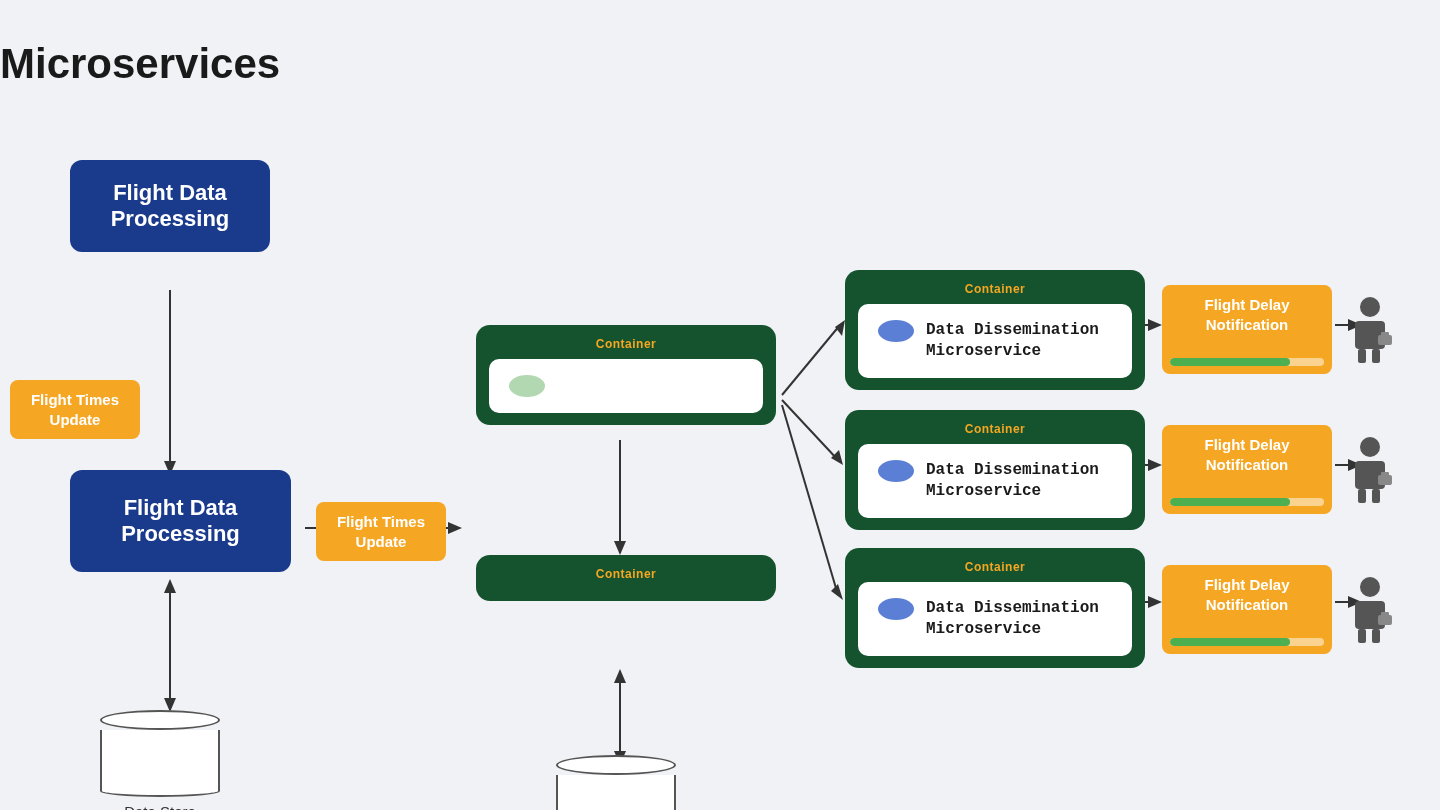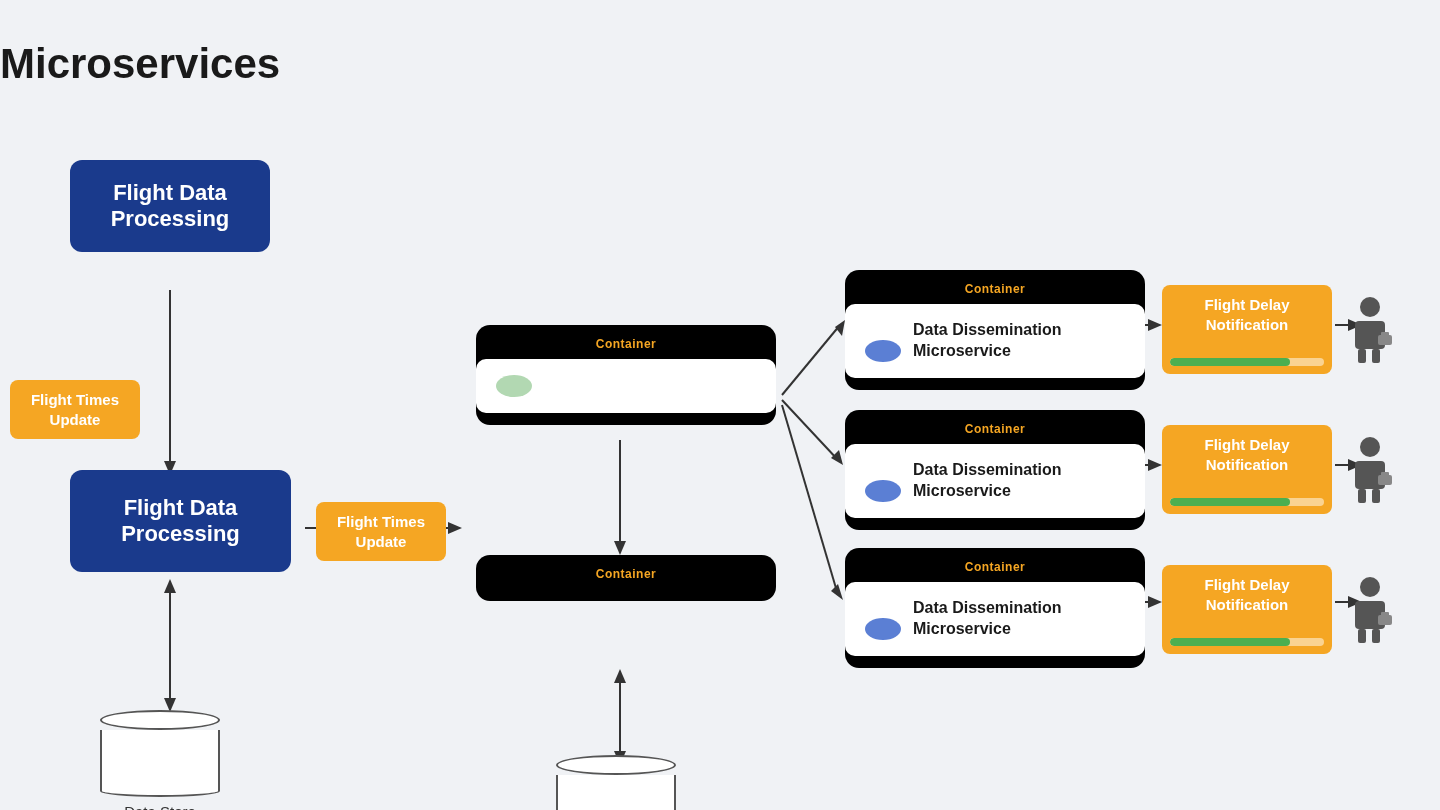--- a/index.html
+++ b/index.html
@@ -86,40 +86,41 @@
       width: 100%;
     }
     .cylinder-label {
       text-align: center;
       font-size: 15px;
       color: #333;
       margin-top: 6px;
     }
 
     .container-box {
-      background: #000000;
+      background: #14532d;
       border-radius: 14px;
-      padding: 12px 0;
+      padding: 12px 13px;
       margin-bottom: 0;
     }
     .container-label {
       color: #f5a623;
       font-size: 12px;
       font-weight: bold;
       text-align: center;
       margin-bottom: 8px;
       letter-spacing: 0.5px;
     }
     .container-inner {
       background: white;
       border-radius: 10px;
       padding: 16px 20px;
       display: flex;
-      align-items: flex-end;
+      align-items: flex-start;
       gap: 12px;
+      font-family: Liberation Mono, monospace;
     }
     .microservice-icon {
       width: 36px;
       height: 22px;
       border-radius: 50%;
       flex-shrink: 0;
     }
     .icon-green { background: #b2d8b2; }
     .icon-peach { background: #f5c6b0; }
     .icon-blue-mid { background: #5b7fd4; }

